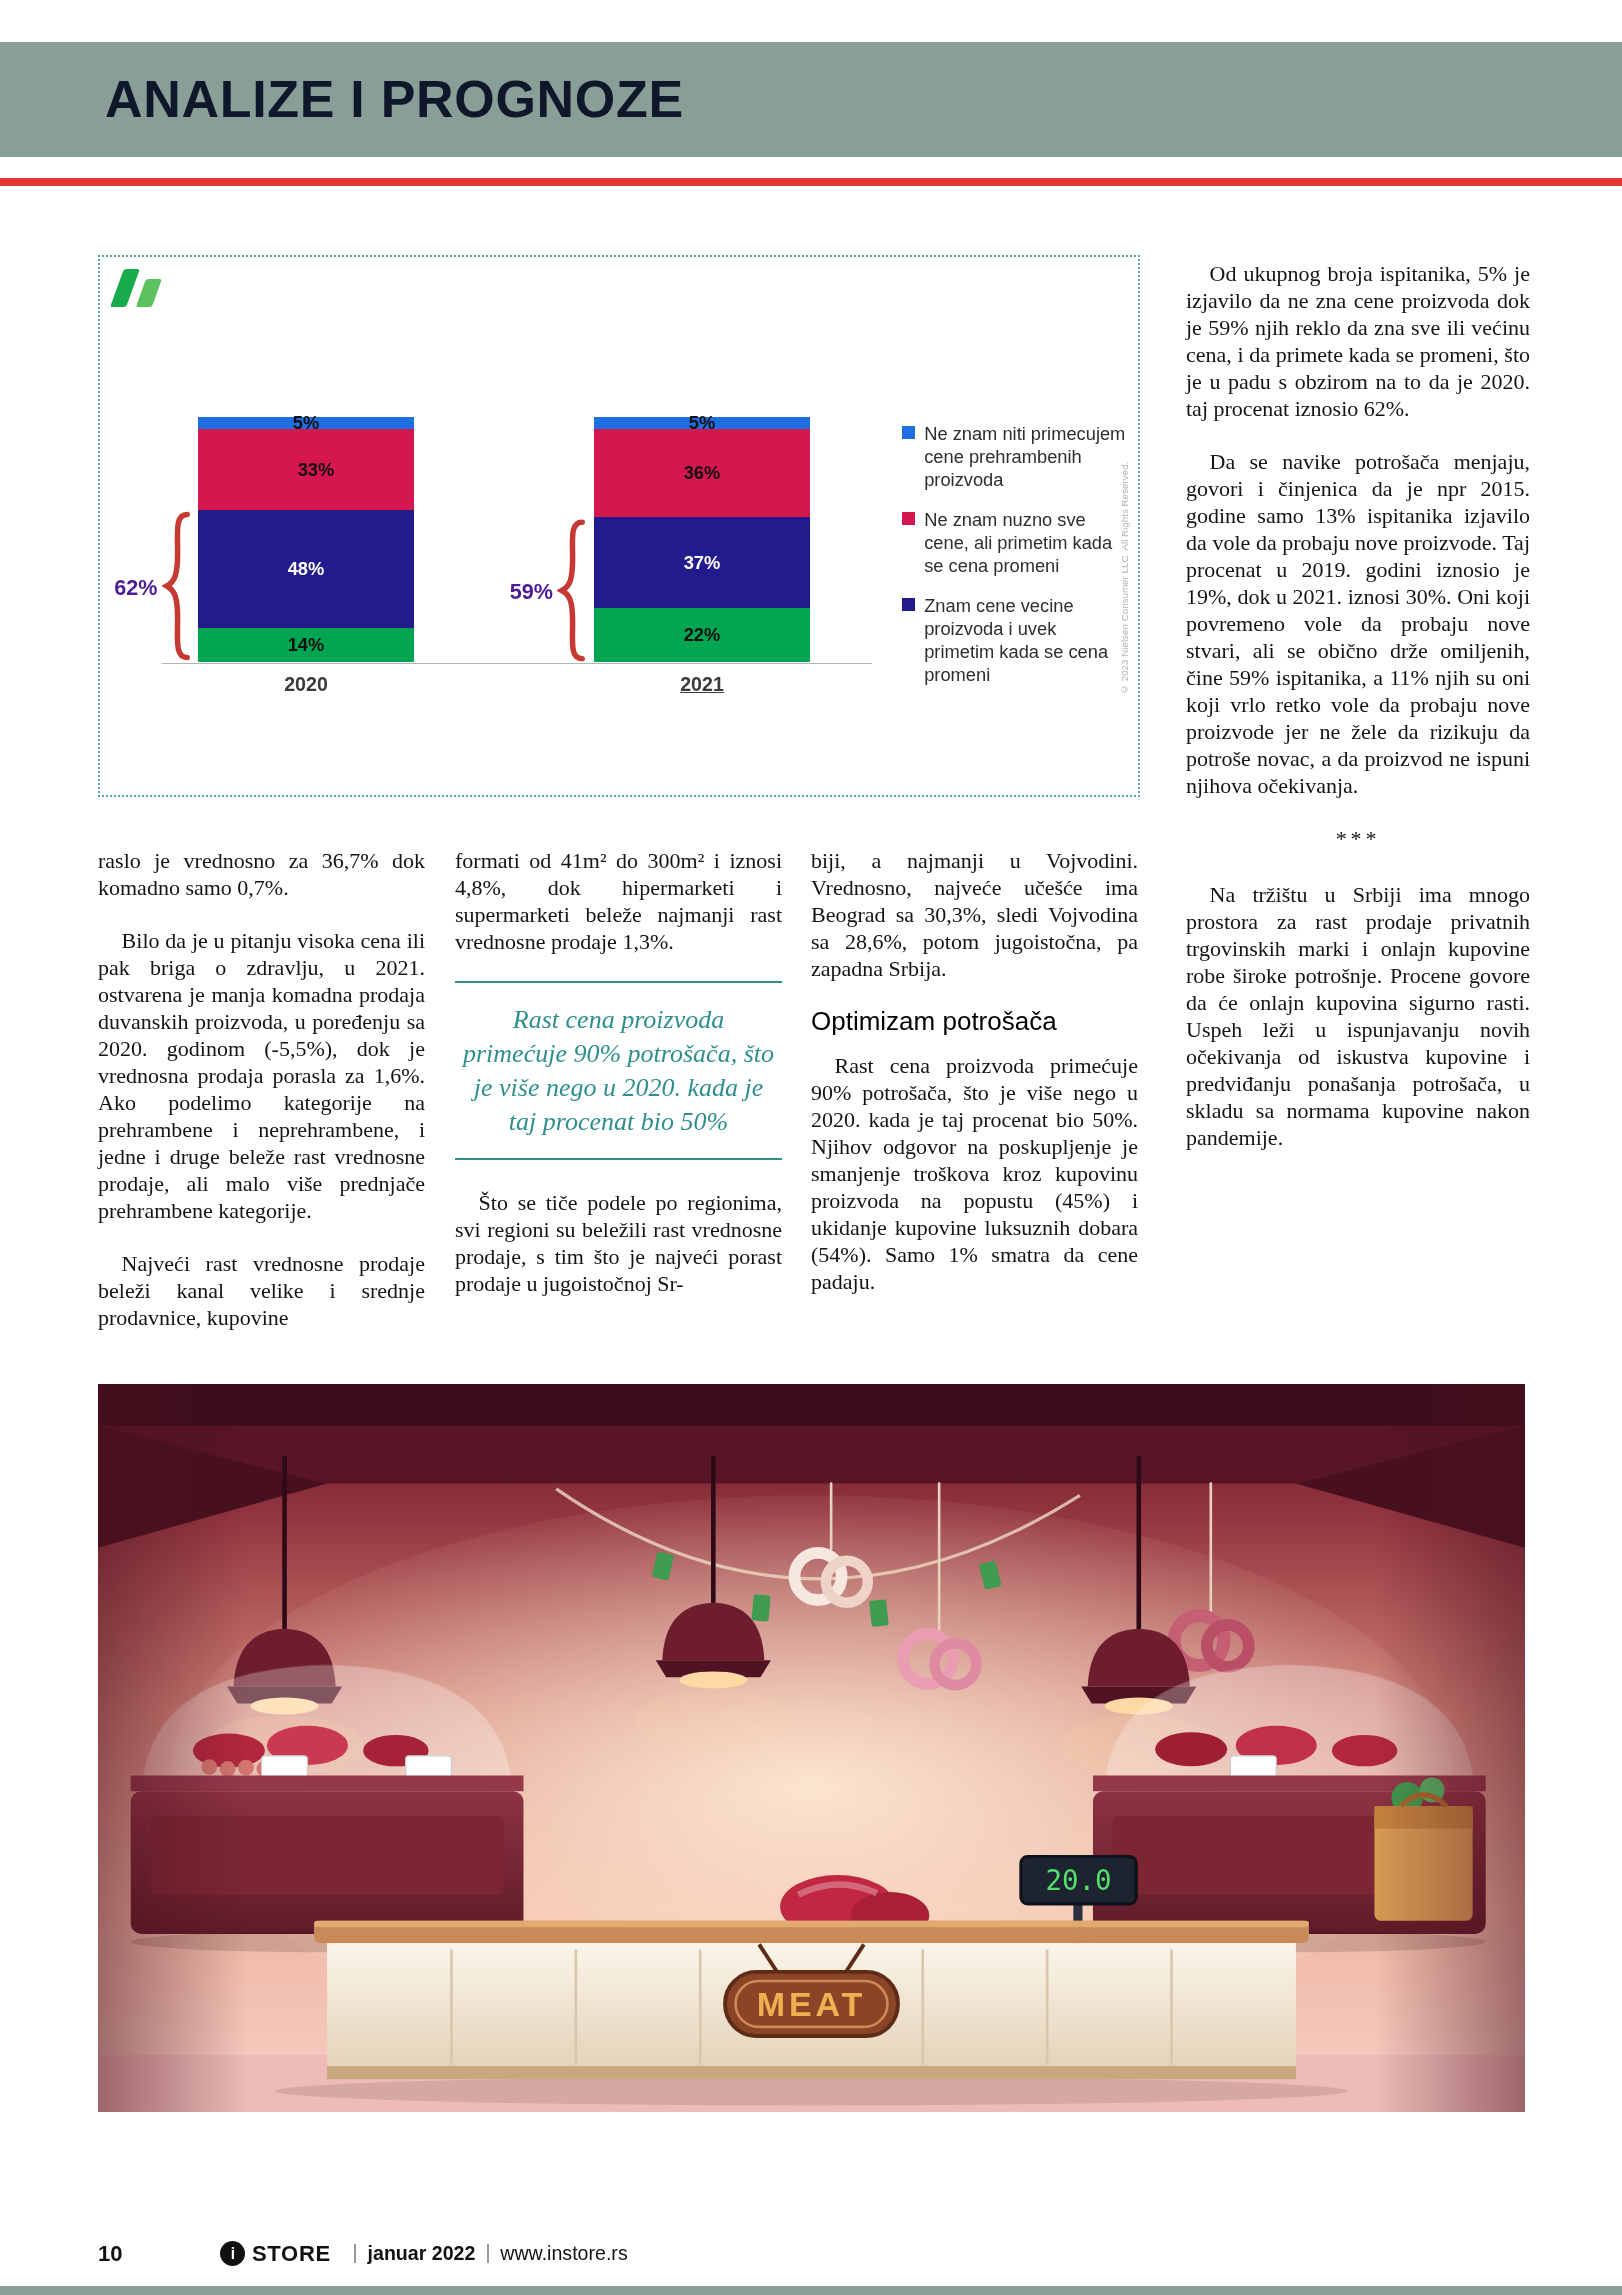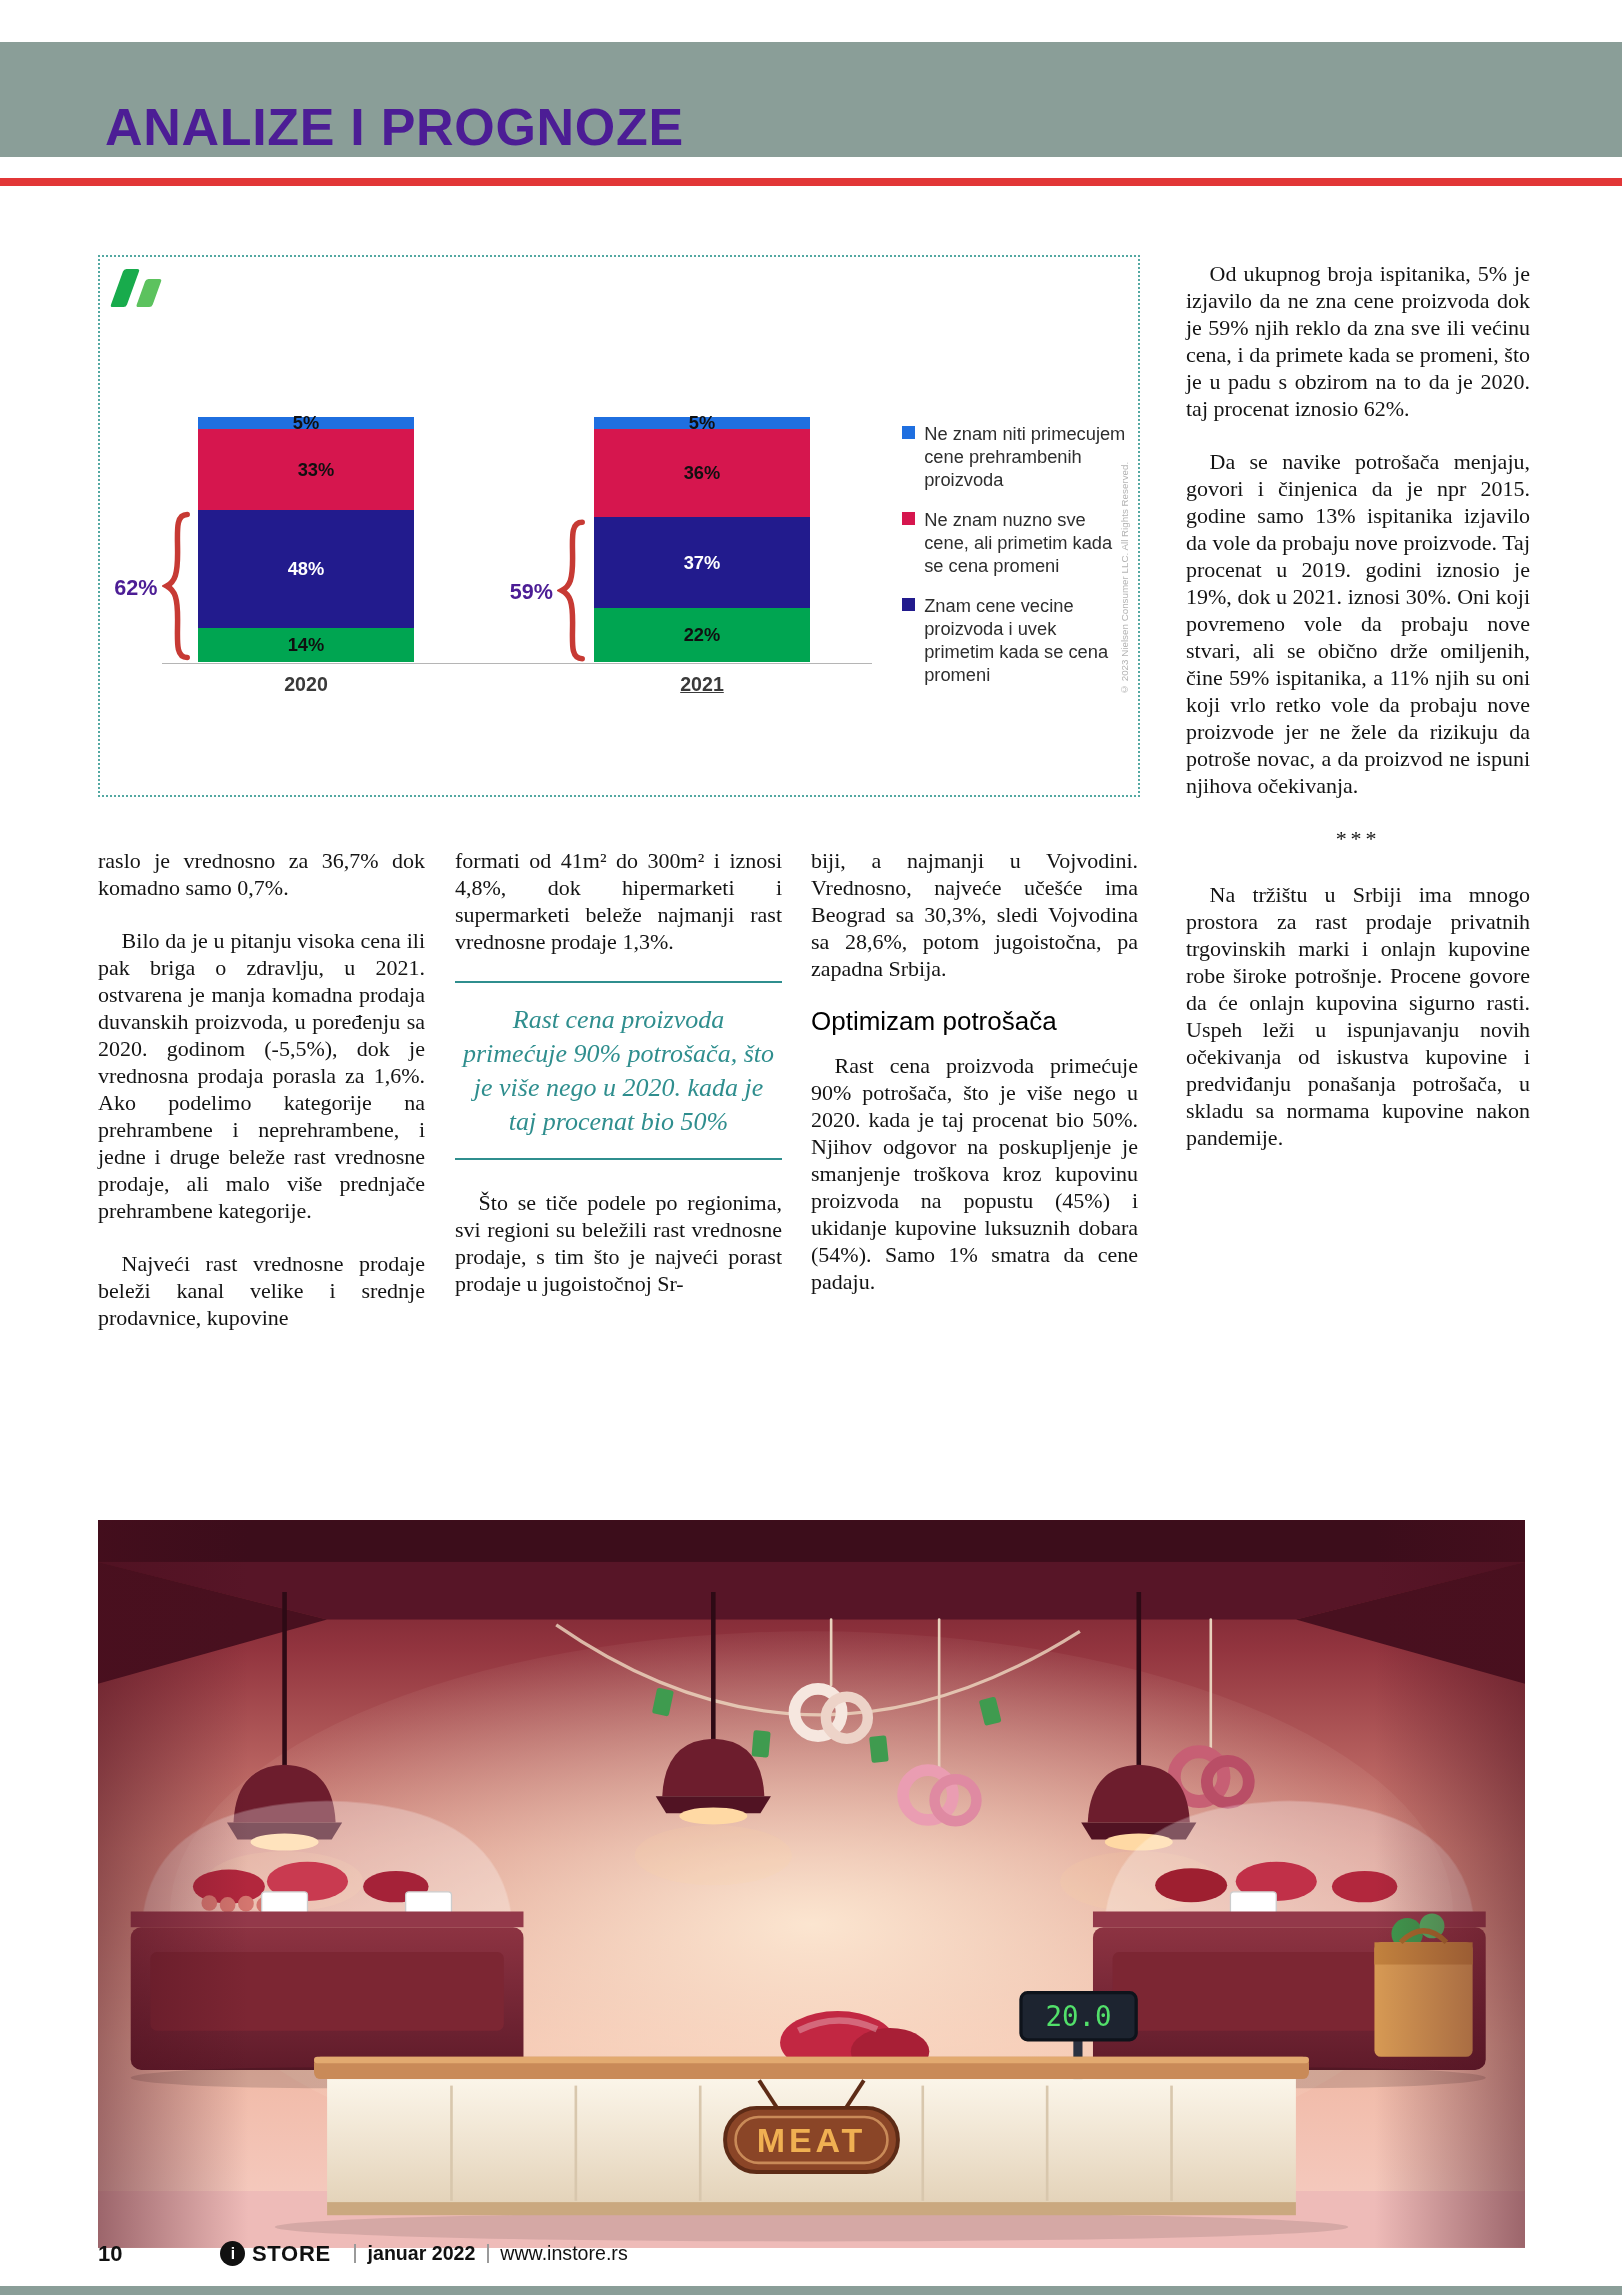--- a/index.html
+++ b/index.html
@@ -3,21 +3,21 @@
 <meta charset="utf-8">
 <style>
   html,body{margin:0;padding:0;background:#ffffff;}
   .page{position:relative;width:1623px;height:2295px;background:#fff;overflow:hidden;
         font-family:"Liberation Serif",serif;color:#141414;}
 
   
   .band{position:absolute;left:0;top:42px;width:1623px;height:115px;
         background:var(--header-band,#8a9e98);}
   .band-title{font-family:"Liberation Sans",sans-serif;font-weight:800;font-size:52px;
-        color:#4c1d95;letter-spacing:0.7px;line-height:115px;padding-left:105px;margin-top:28px;}
+        color:#0f172a;letter-spacing:0.7px;line-height:115px;padding-left:105px;}
   .redline{position:absolute;left:0;top:178px;width:1623px;height:7.9px;
         background:var(--accent-red,#e23637);}
 
   
   .chart-box{position:absolute;left:98px;top:255px;width:1042px;height:542px;
         box-sizing:border-box;border:2.6px dotted var(--chart-border,#53a8a2);background:#fff;}
   .nlogo{position:absolute;left:17px;top:11.8px;display:flex;align-items:flex-end;}
   .nm{display:inline-block;width:15.7px;height:38px;border-radius:2.6px;
       transform:skewX(-20deg);background:#18ab4c;}
   .nm2{height:27.5px;margin-left:7.9px;background:#5cc25e;}
@@ -58,21 +58,21 @@
   .colD{left:1186px;top:260px;width:344px;}
   .pullquote{margin:5.2px 0 29px 0;padding:19.6px 3.9px;text-align:center;
         border-top:2px solid var(--quote-teal,#2f8e8e);
         border-bottom:2px solid var(--quote-teal,#2f8e8e);
         color:var(--quote-teal,#2f8e8e);font-style:italic;font-size:26px;line-height:34px;}
   .opt{font-family:"Liberation Sans",sans-serif;font-weight:400;font-size:26px;
         margin:6.5px 0 17px 0;color:#000;text-align:left;text-indent:0;}
   .stars{text-align:center;font-size:22px;letter-spacing:3.9px;margin:2.6px 0 29px 0;}
 
   
-  .illus{position:absolute;left:98px;top:1520px;width:1427px;height:554px;}
+  .illus{position:absolute;left:98px;top:1384px;width:1427px;height:554px;}
   .illus svg{display:block;}
 
   
   .footer{position:absolute;left:98px;top:2238px;width:1427px;height:31px;
         display:flex;align-items:center;font-family:"Liberation Sans",sans-serif;color:#111;}
   .pno{font-weight:700;font-size:22px;margin-right:98px;}
   .logo-circle{width:25px;height:25px;border-radius:50%;background:#111;color:#fff;
         display:flex;align-items:center;justify-content:center;
         font:700 15.7px "Liberation Sans",sans-serif;margin-right:6.5px;}
   .brand{font-weight:700;font-size:22px;letter-spacing:0.7px;margin-right:11.8px;}

